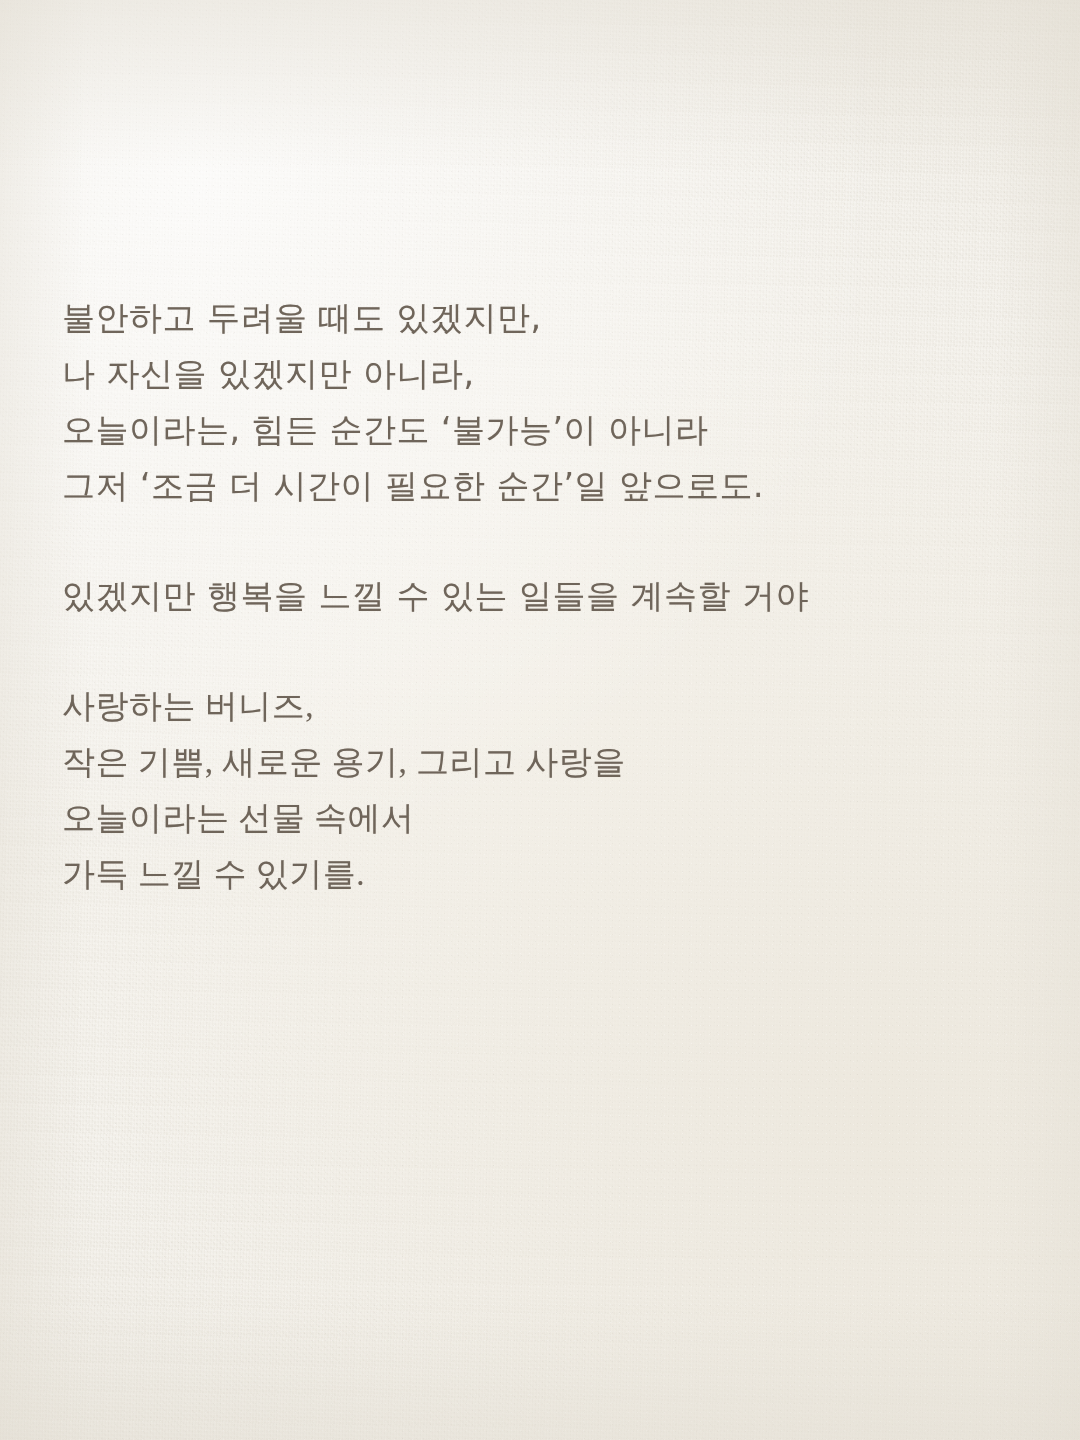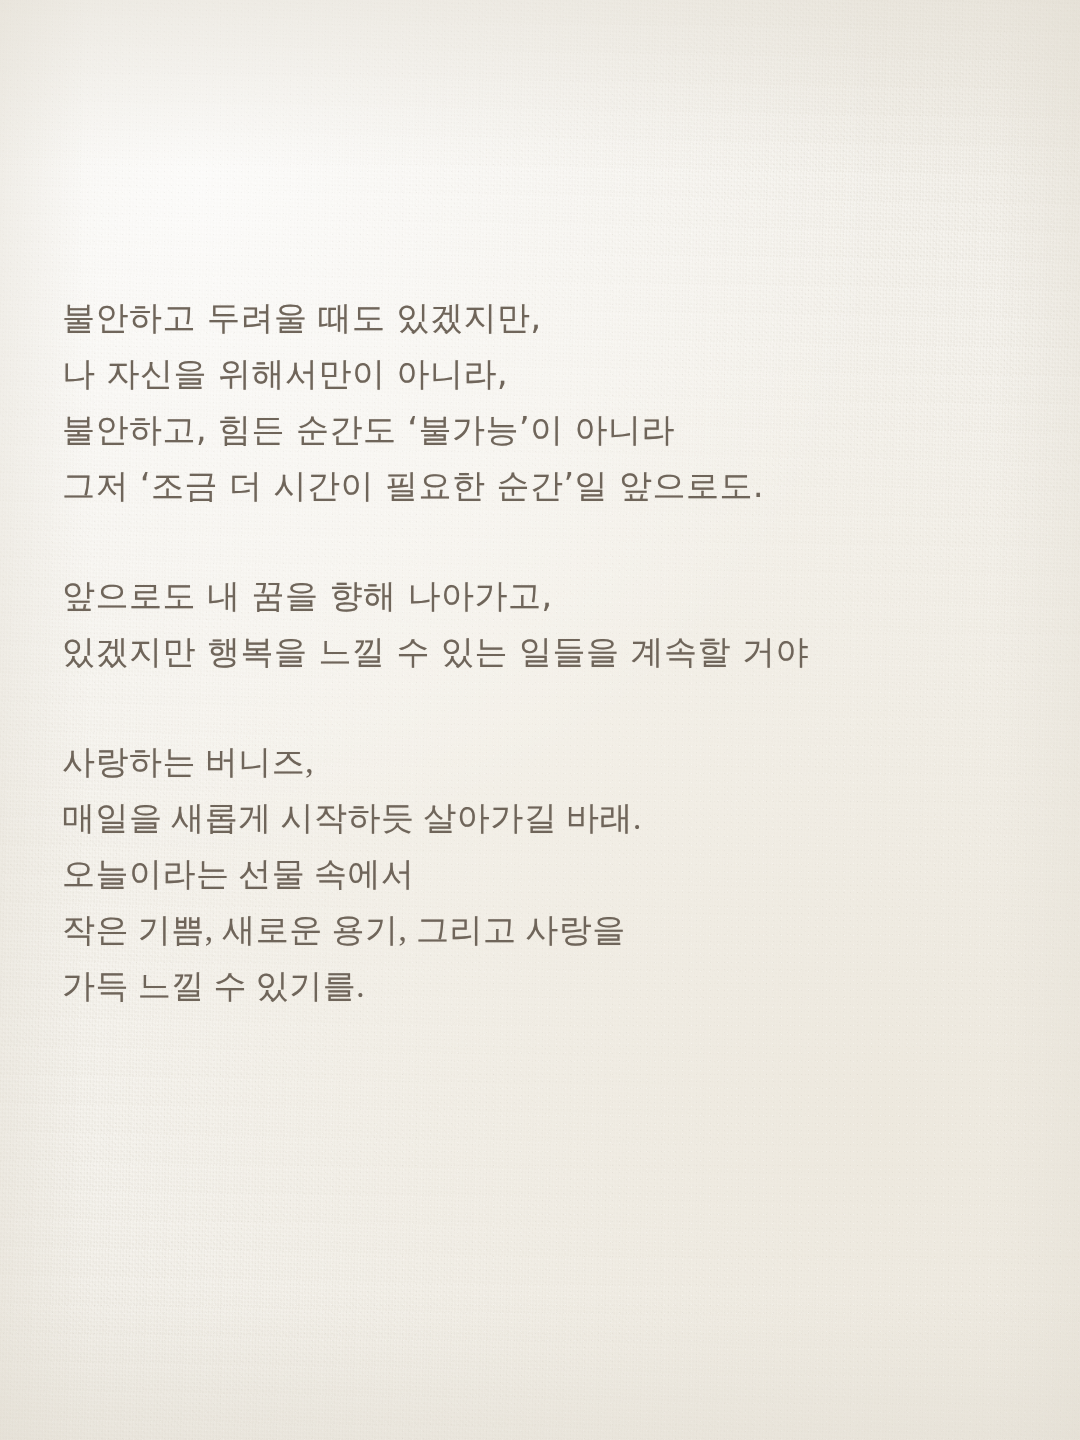--- a/index.html
+++ b/index.html
@@ -85,32 +85,30 @@
 <body>
 
 <div id="paper-sheet">
   <div id="paper-grain"></div>
   <div id="paper-vignette"></div>
 
   <div id="letter-body">
 
     <p class="stanza">
       <span class="line">불안하고 두려울 때도 있겠지만,</span>
-      <span class="line">나 자신을 위해서만이 아니라,</span>
-      <span class="line">불안하고, 힘든 순간도 ‘불가능’이 아니라</span>
+      <span class="line">나 자신을 있겠지만 아니라,</span>
+      <span class="line">오늘이라는, 힘든 순간도 ‘불가능’이 아니라</span>
       <span class="line">그저 ‘조금 더 시간이 필요한 순간’일 앞으로도.</span>
     </p>
 
     <p class="stanza">
-      <span class="line">앞으로도 내 꿈을 향해 나아가고,</span>
       <span class="line">있겠지만 행복을 느낄 수 있는 일들을 계속할 거야</span>
     </p>
 
     <p class="stanza">
       <span class="line">사랑하는 버니즈,</span>
-      <span class="line">매일을 새롭게 시작하듯 살아가길 바래.</span>
+      <span class="line">작은 기쁨, 새로운 용기, 그리고 사랑을</span>
       <span class="line">오늘이라는 선물 속에서</span>
-      <span class="line">작은 기쁨, 새로운 용기, 그리고 사랑을</span>
       <span class="line">가득 느낄 수 있기를.</span>
     </p>
 
   </div>
 </div>
 
 </body></html>

